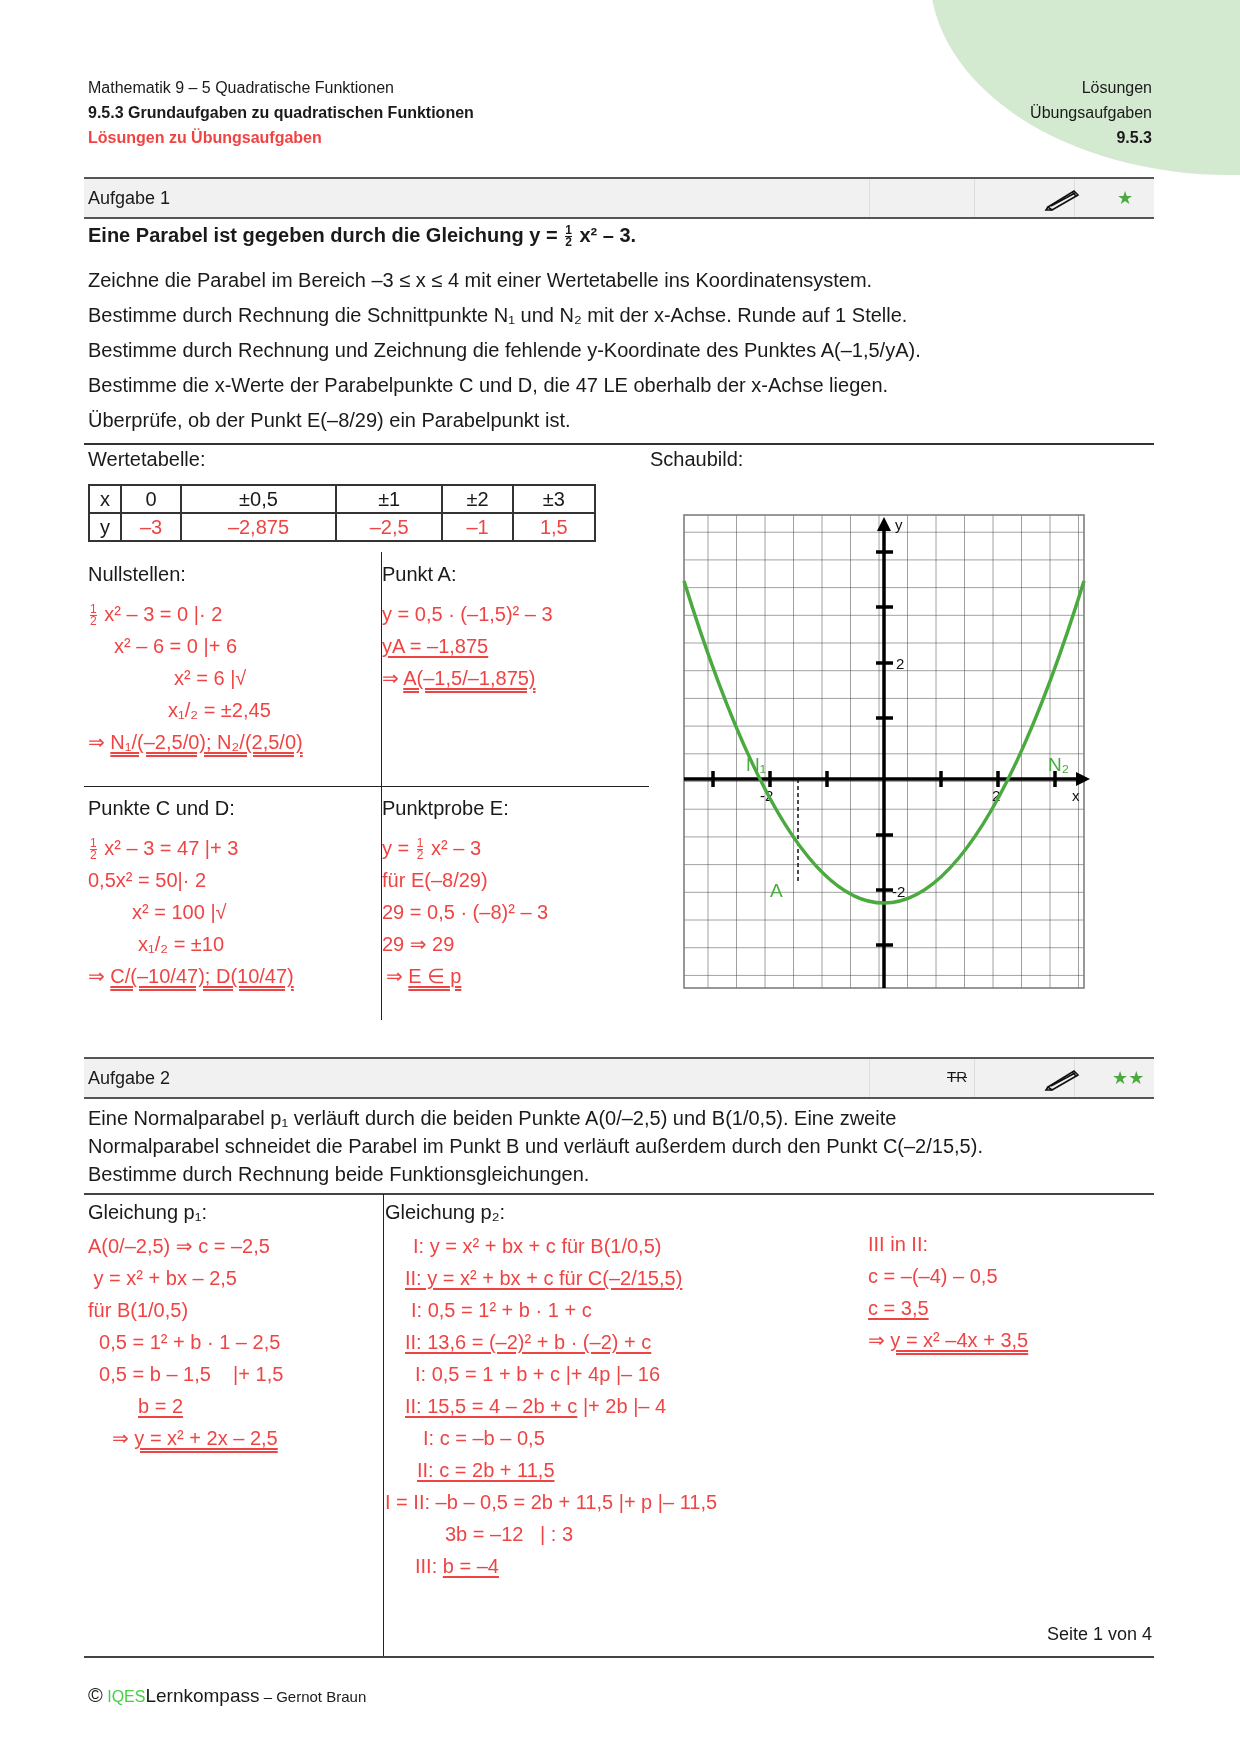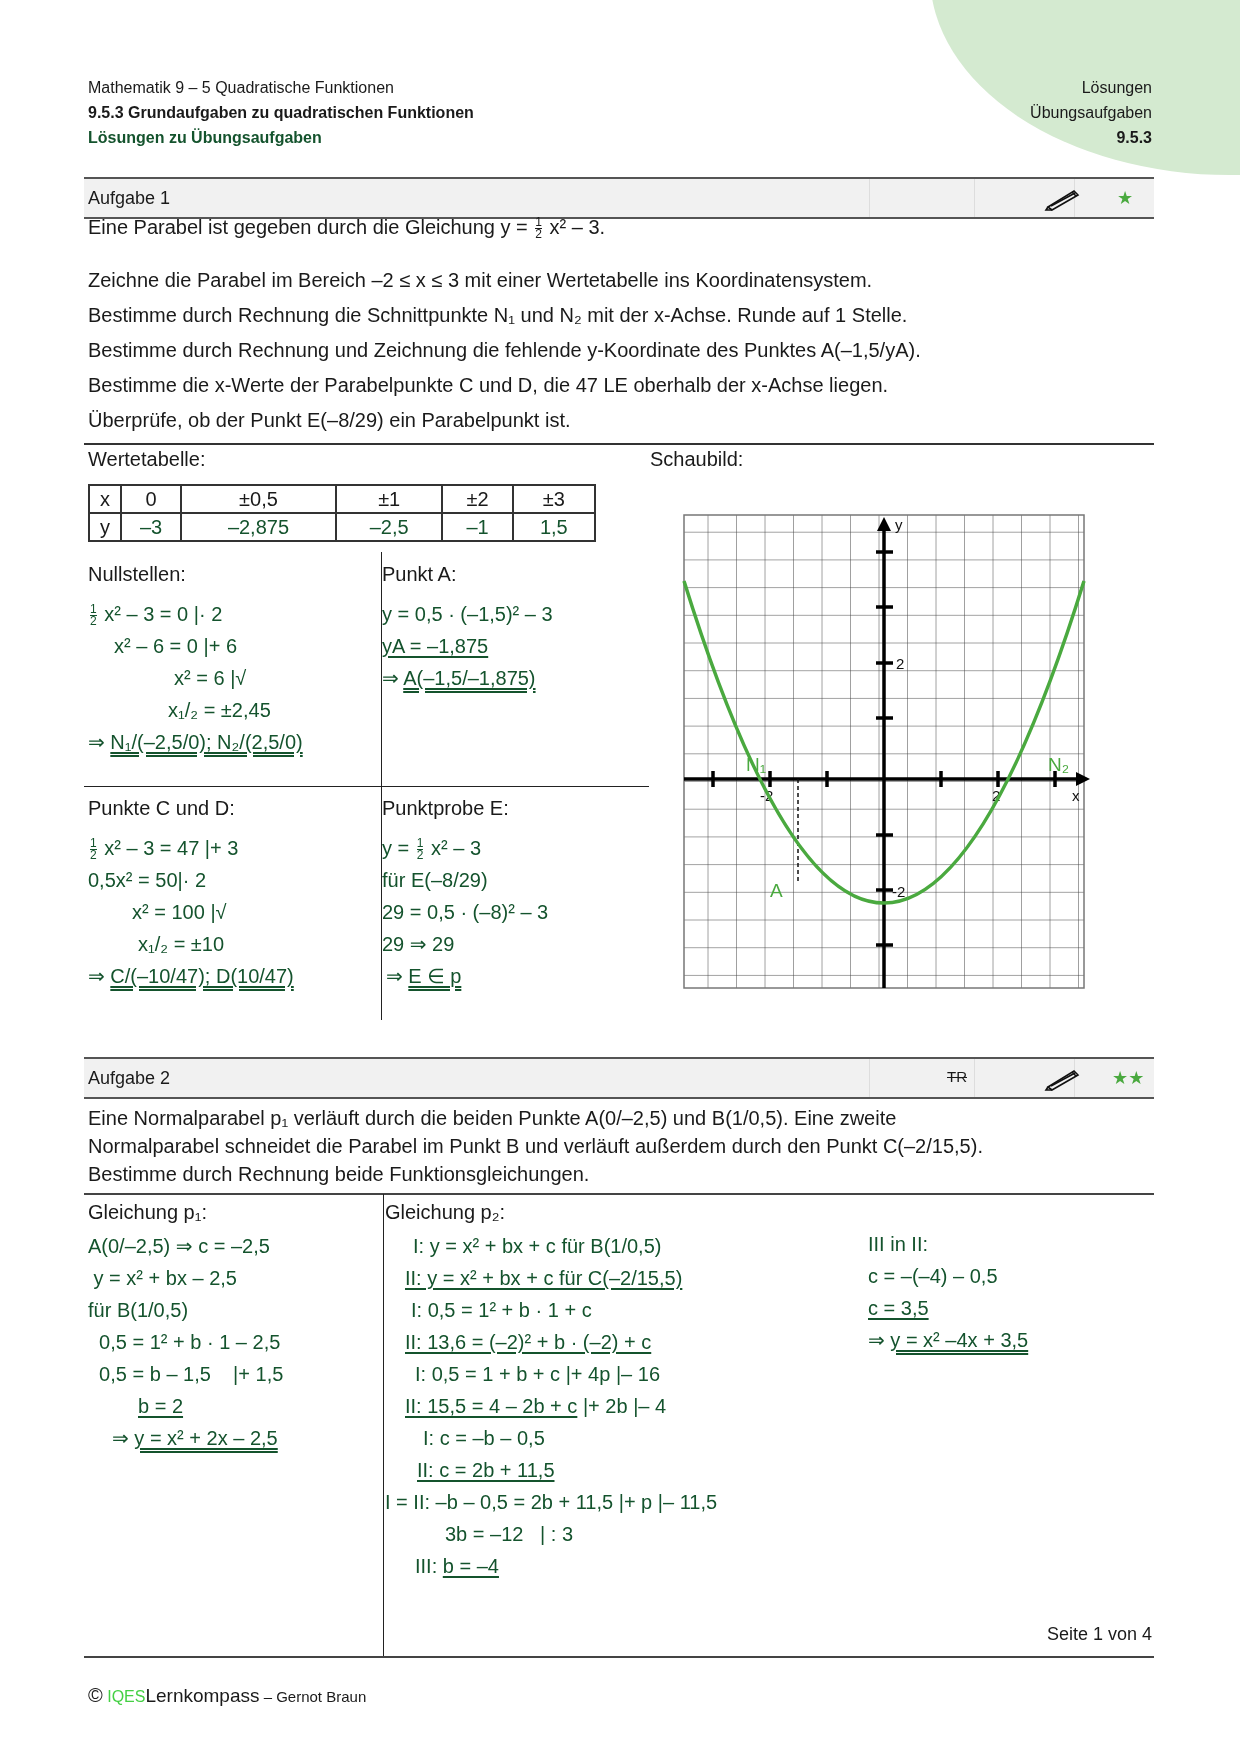--- a/index.html
+++ b/index.html
@@ -1,19 +1,19 @@
 <!DOCTYPE html>
 <html><head>
 <meta charset="utf-8">
 <style>
   html, body { margin:0; padding:0; background:#fff; }
   body { width:1240px; height:1754px; position:relative; overflow:hidden;
          font-family:"Liberation Sans", sans-serif; color:#1a1a1a; }
   .abs { position:absolute; }
-  .green { color:#14532d; }
+  .green { color:#ef4444; }
   .blob { position:absolute; left:930px; top:-40px; width:420px; height:215px;
           background:#d4ead0; border-bottom-left-radius:300px 200px; }
   .hdr { font-size:16px; line-height:25px; }
   .hdr-l { left:88px; top:75px; }
   .hdr-r { right:88px; top:75px; text-align:right; }
   .bold { font-weight:bold; }
   .taskbar { left:84px; width:1070px; height:42px; background:#f1f1f1;
              border-top:2px solid #555; border-bottom:2px solid #555; box-sizing:border-box; }
   .taskbar .title { position:absolute; left:4px; top:9px; font-size:18px; }
   .taskbar .cell { position:absolute; top:0; height:38px; border-left:1px solid #ddd; }
@@ -55,28 +55,28 @@
     <g fill="none" stroke="#111" stroke-width="1.6">
         <path d="M4 22 L30 6 L34 10 L8 25 Z"></path>
         <path d="M4 22 L2 25 L8 25"></path>
         <path d="M28 7 L32 11"></path>
         <path d="M7 21 L31 8"></path>
       </g>
   </svg>
   <span class="abs star" style="left:1033px;top:8px;">★</span>
 </div>
 
-<div class="abs p" style="left:88px;top:212px;">
+<div class="abs p" style="left:88px;top:220px;font-weight:bold;">
   <span>Eine Parabel ist gegeben durch die Gleichung y = </span><span class="frac">
       <span>1</span>
       <span>2</span>
     </span><span> x² – 3.</span>
 </div>
 <div class="abs p" style="left:88px;top:265px;">
-  <div style="height:35px">Zeichne die Parabel im Bereich –2 ≤ x ≤ 3 mit einer Wertetabelle ins Koordinatensystem.</div>
+  <div style="height:35px">Zeichne die Parabel im Bereich –3 ≤ x ≤ 4 mit einer Wertetabelle ins Koordinatensystem.</div>
   <div style="height:35px">Bestimme durch Rechnung die Schnittpunkte N₁ und N₂ mit der x-Achse. Runde auf 1 Stelle.</div>
   <div style="height:35px">Bestimme durch Rechnung und Zeichnung die fehlende y-Koordinate des Punktes A(–1,5/yA).</div>
   <div style="height:35px">Bestimme die x-Werte der Parabelpunkte C und D, die 47 LE oberhalb der x-Achse liegen.</div>
   <div style="height:35px">Überprüfe, ob der Punkt E(–8/29) ein Parabelpunkt ist.</div>
 </div>
 <div class="hline" style="left:84px;top:443px;width:1070px;height:2px;background:#333;"></div>
 
 <div class="abs p" style="left:88px;top:444px;">Wertetabelle:</div>
 <div class="abs p" style="left:650px;top:444px;">Schaubild:</div>
 

